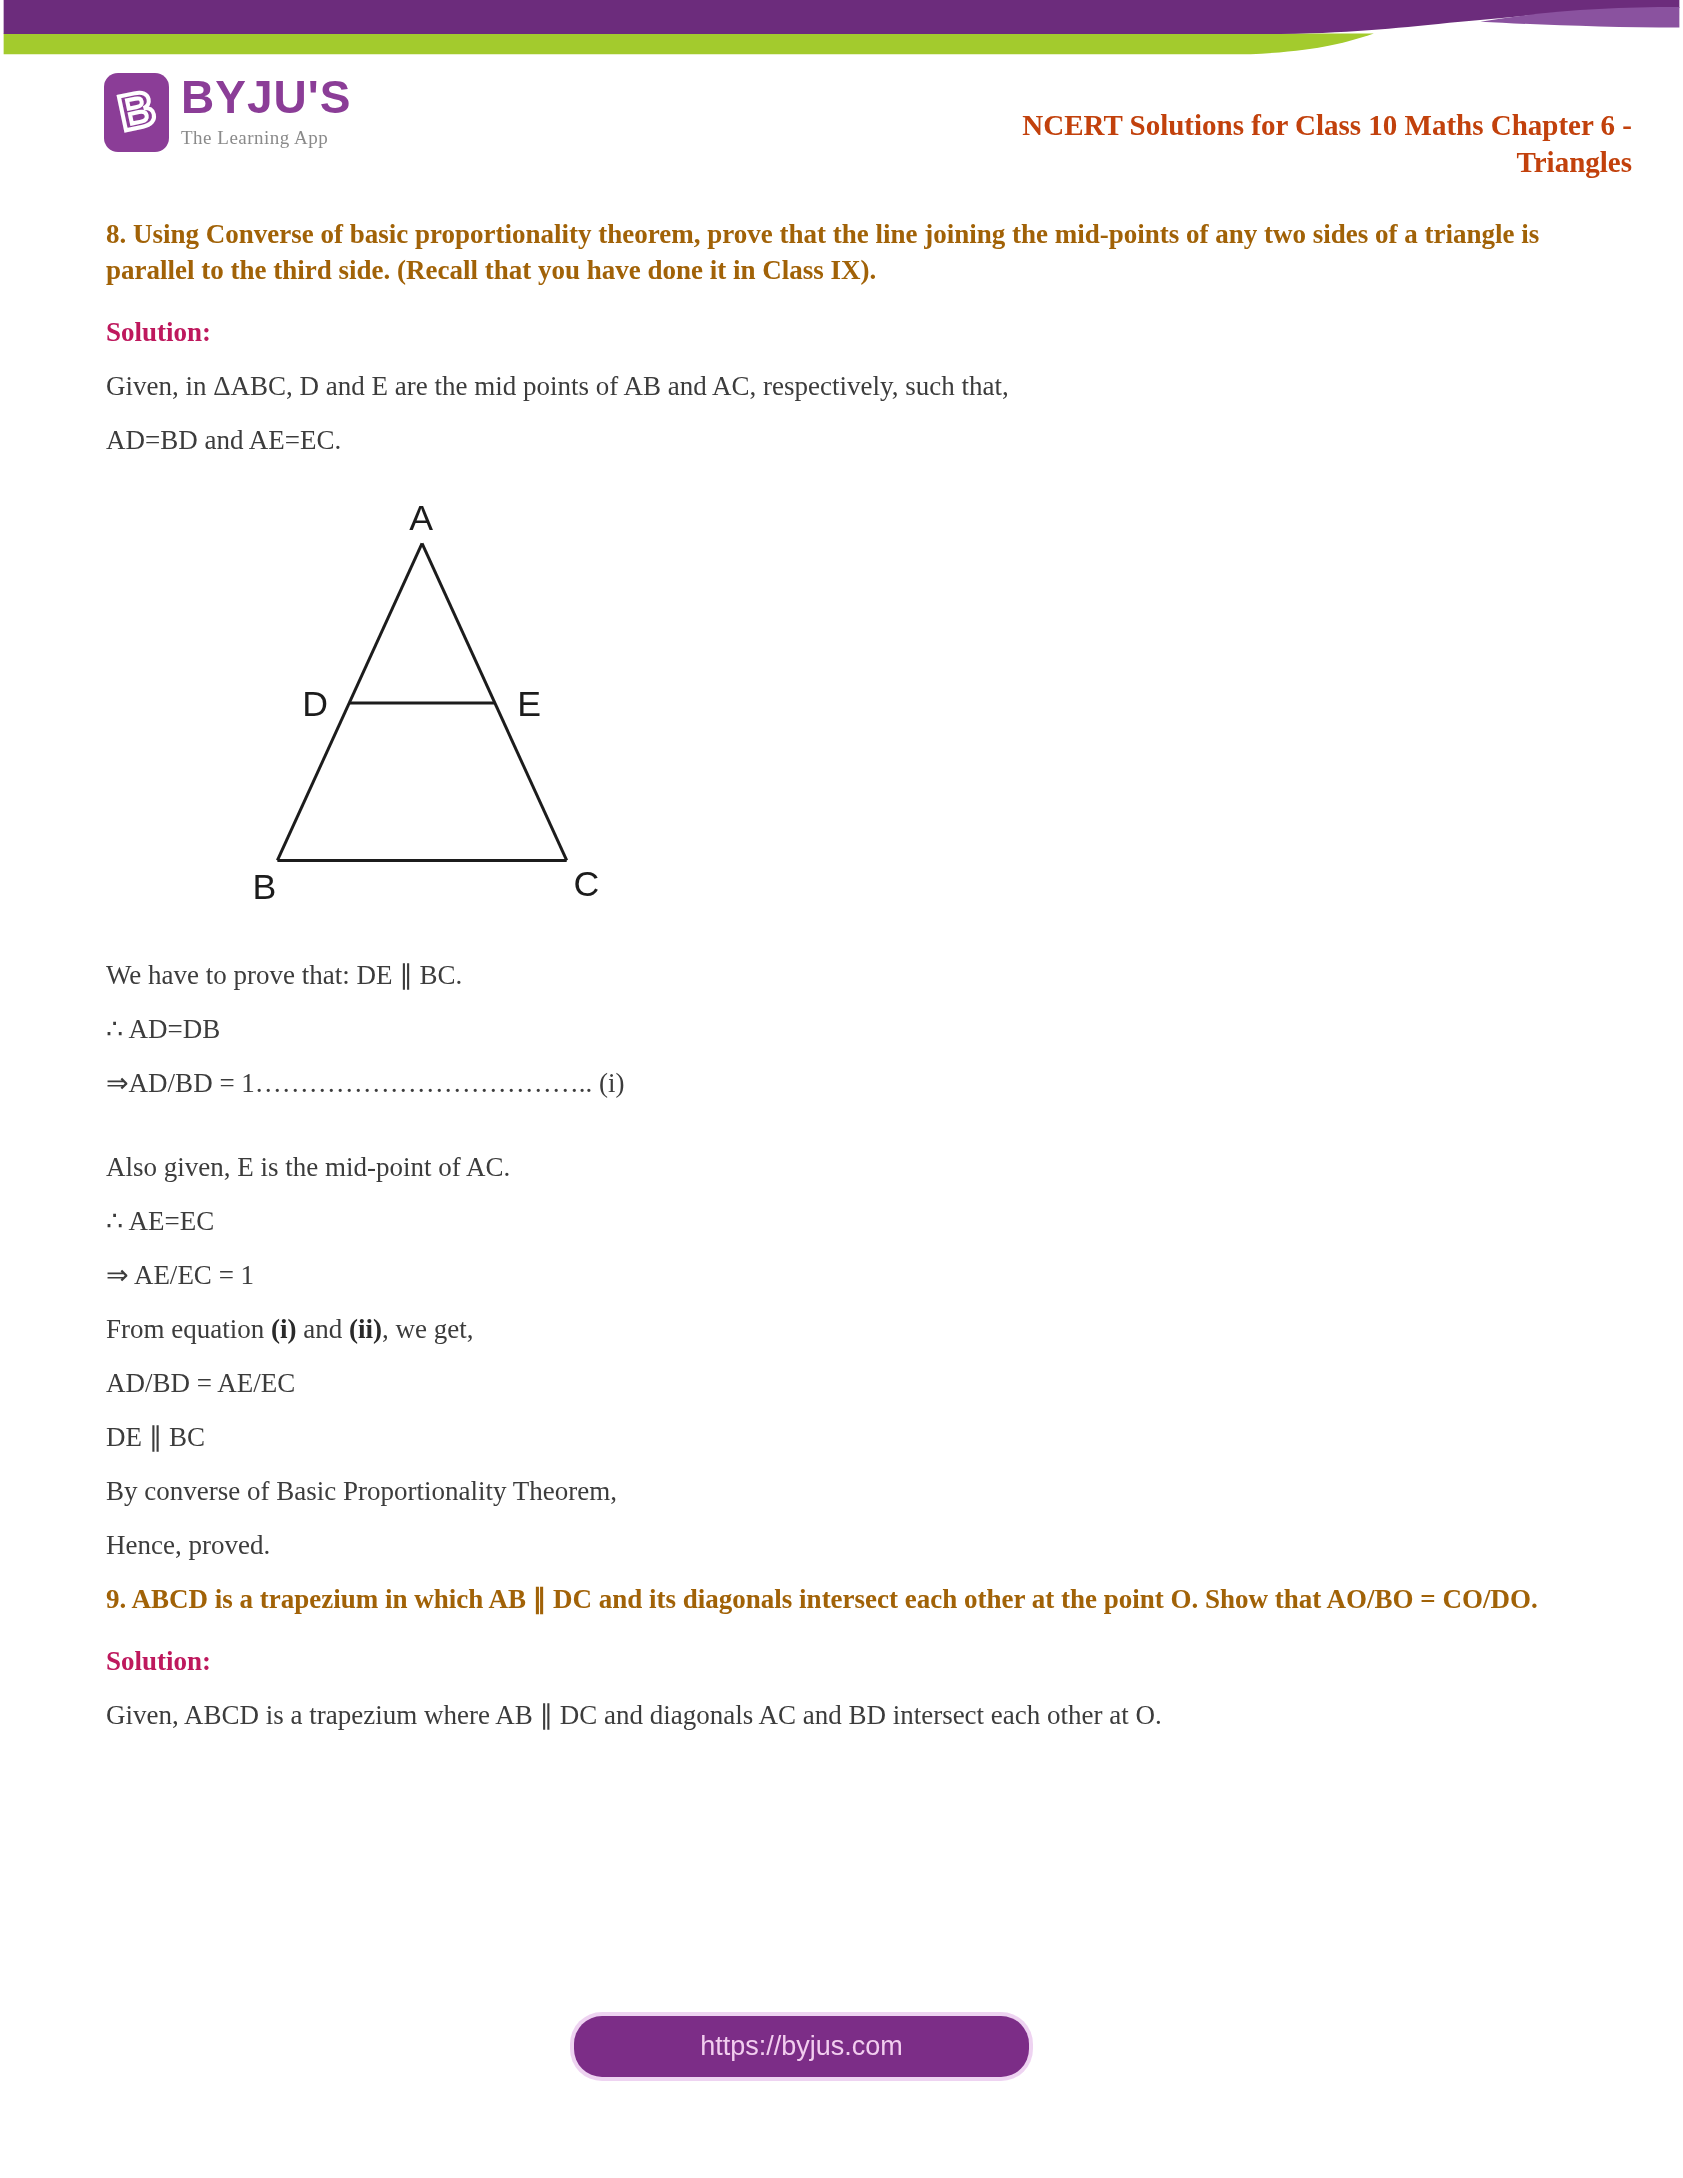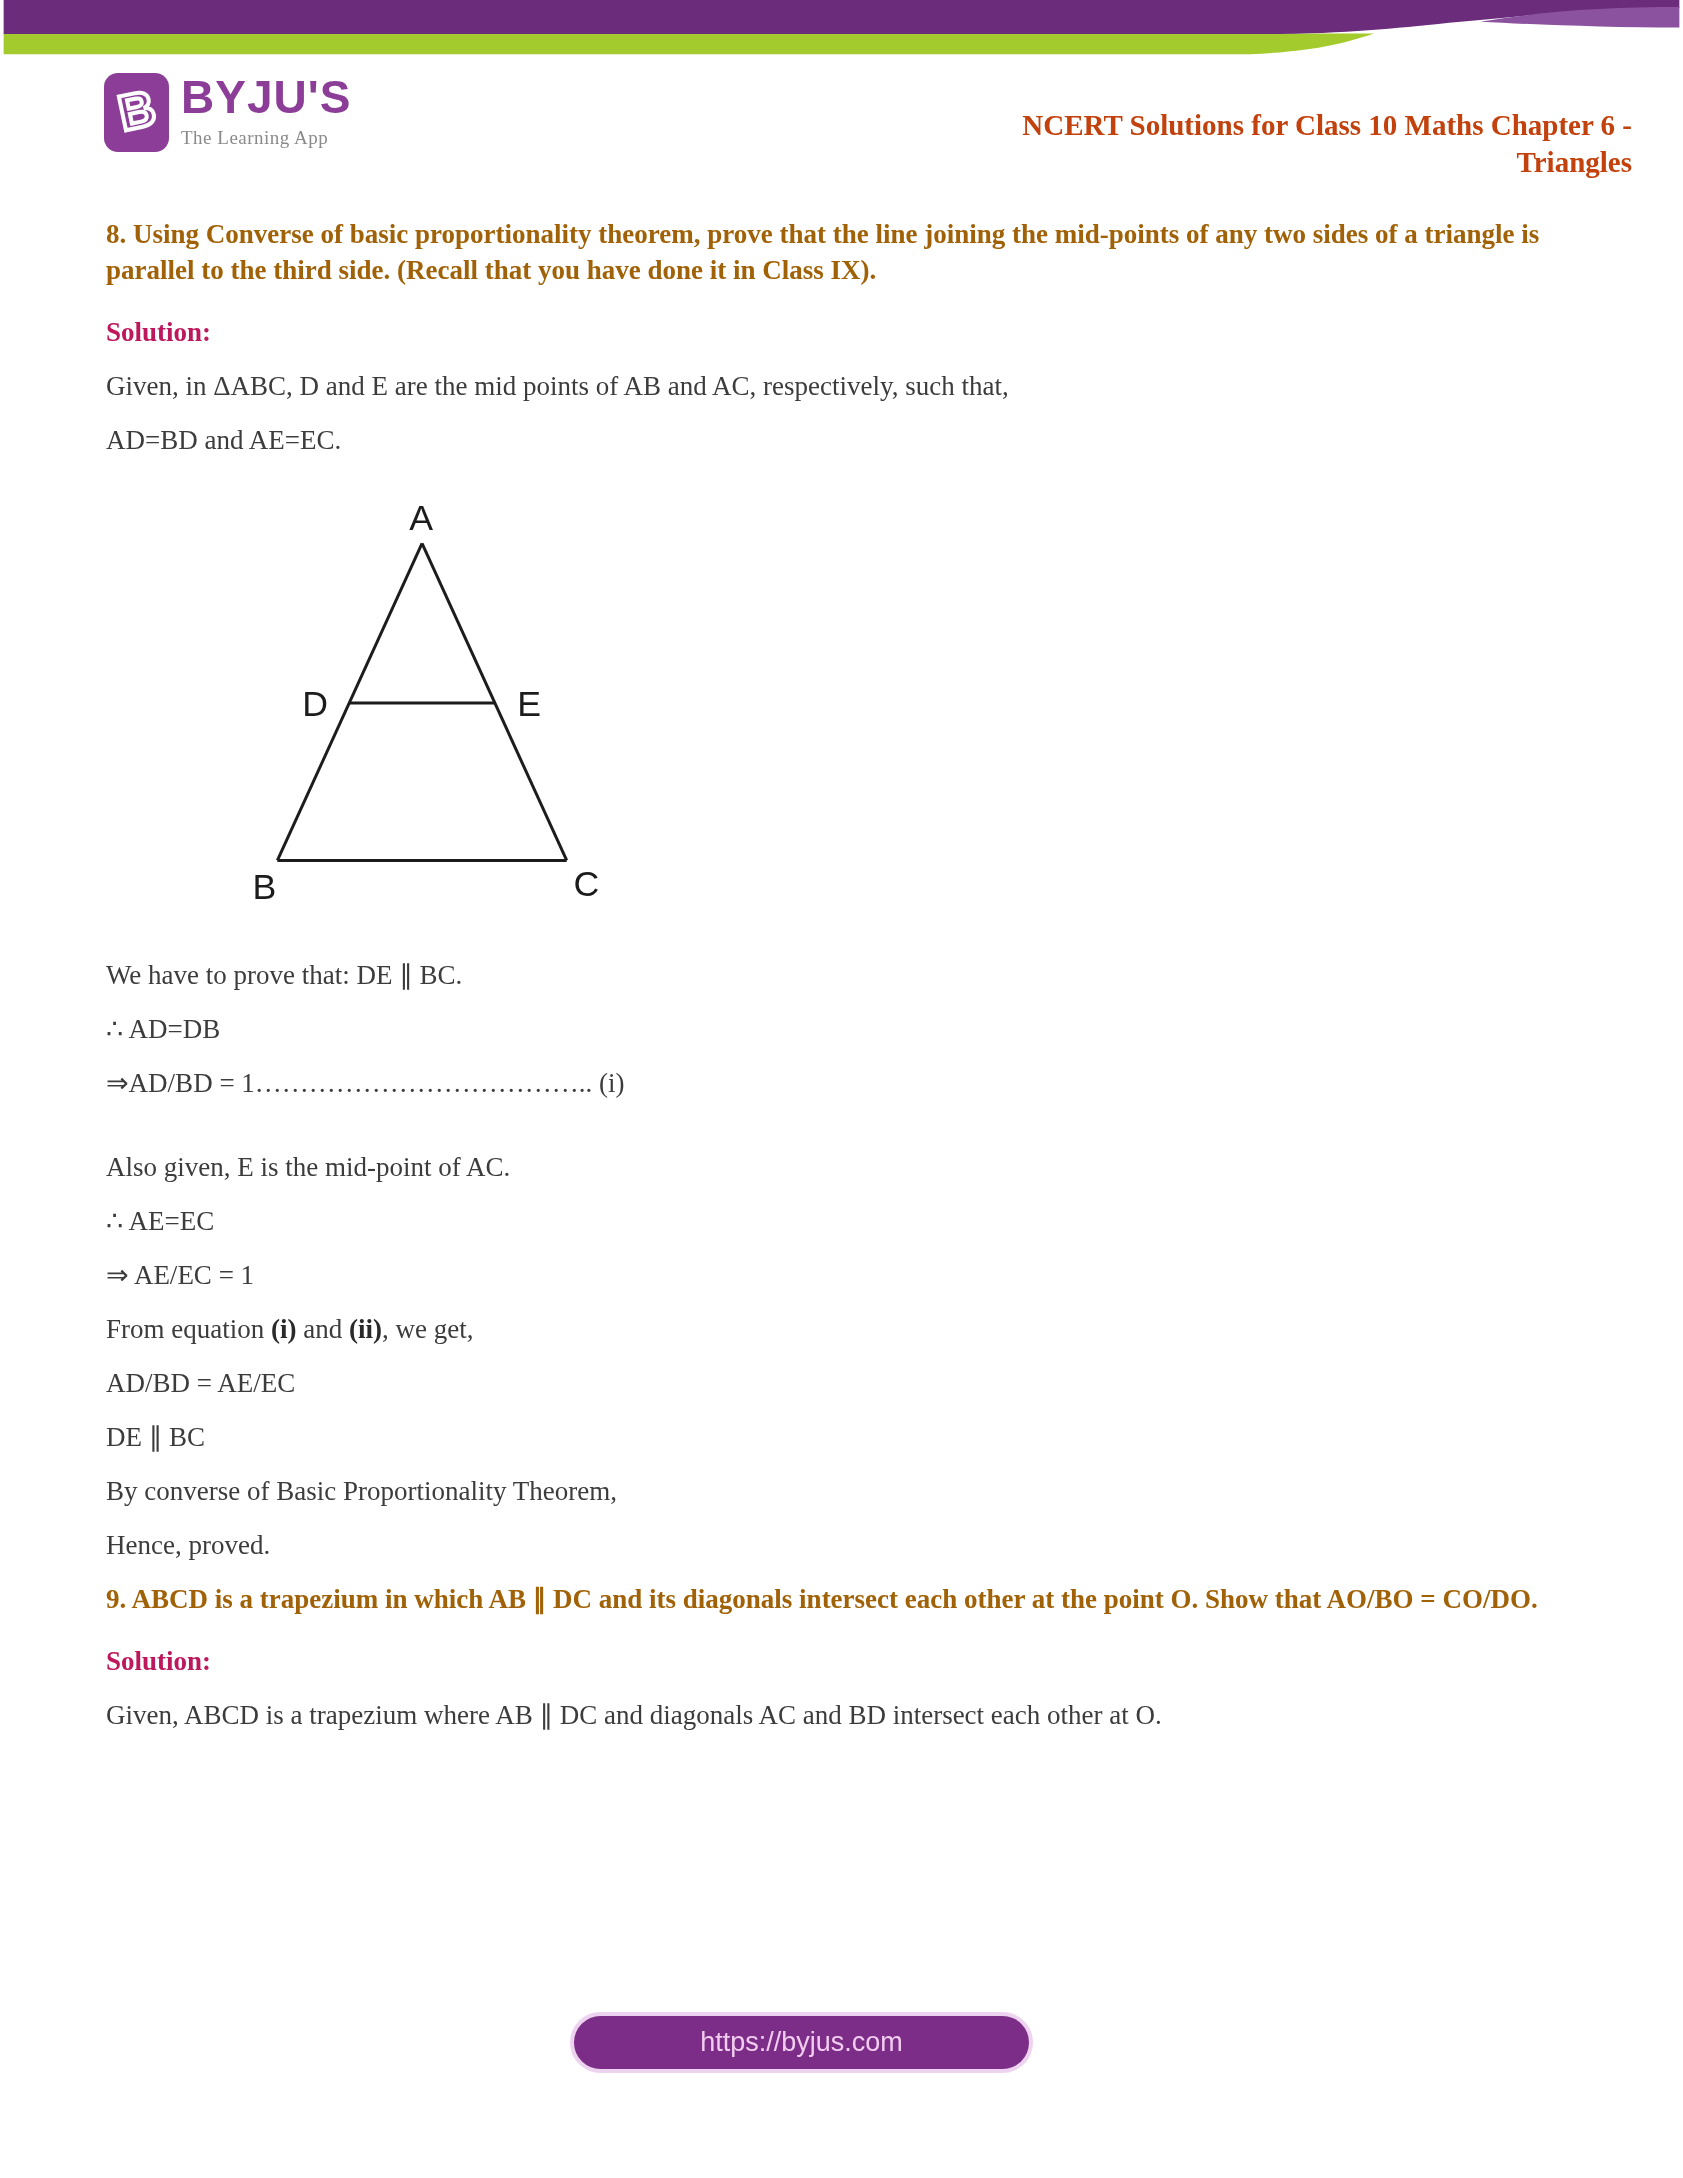--- a/index.html
+++ b/index.html
@@ -113,21 +113,21 @@
     font-family: "Liberation Sans", sans-serif;
     font-size: 36px;
     fill: #1c1c1c;
   }
   
   .footer-pill {
     position: absolute;
     top: 2016px;
     left: 574px;
     width: 455px;
-    height: 53px;
+    height: 61px;
     background: #7c2d87;
     border-radius: 28px;
     box-shadow: 0 0 0 4px rgba(205,130,215,0.35);
     display: flex;
     align-items: center;
     justify-content: center;
     font-family: "Liberation Sans", sans-serif;
     font-size: 27px;
     color: #f2cdef;
     cursor: pointer;

